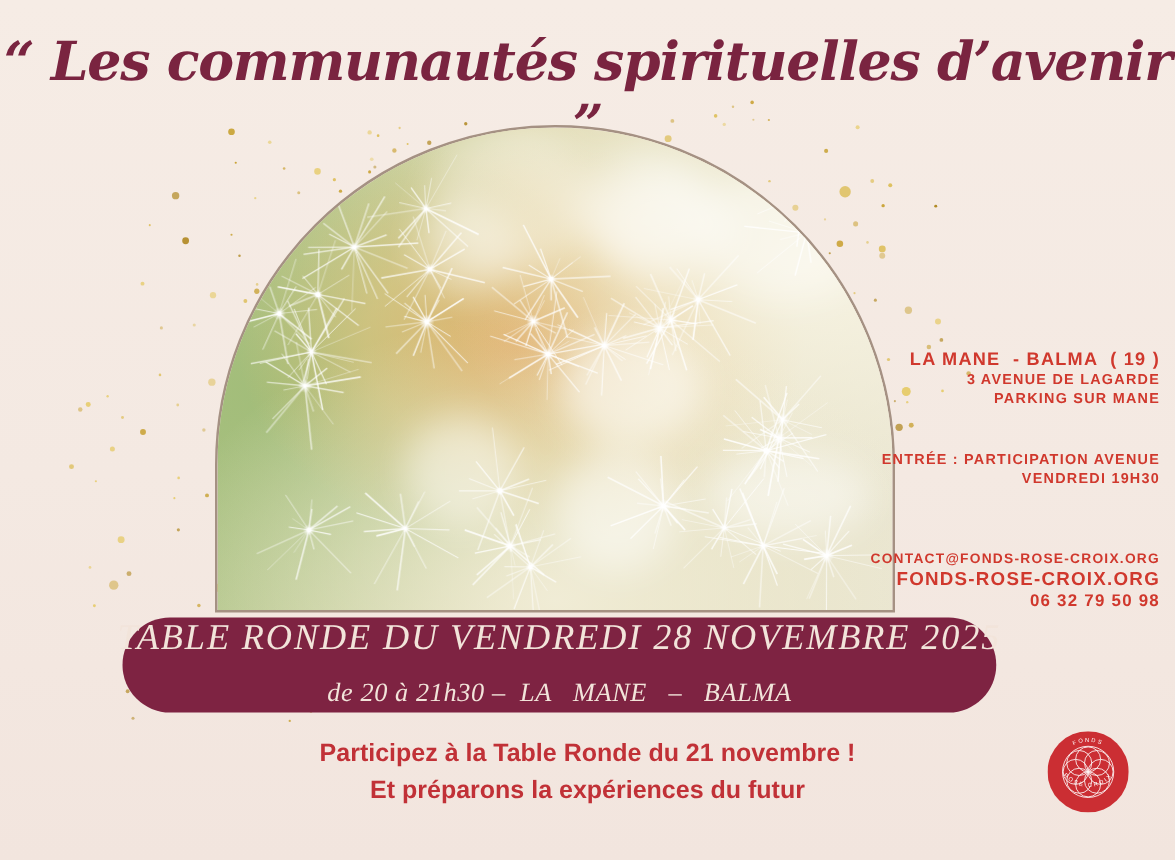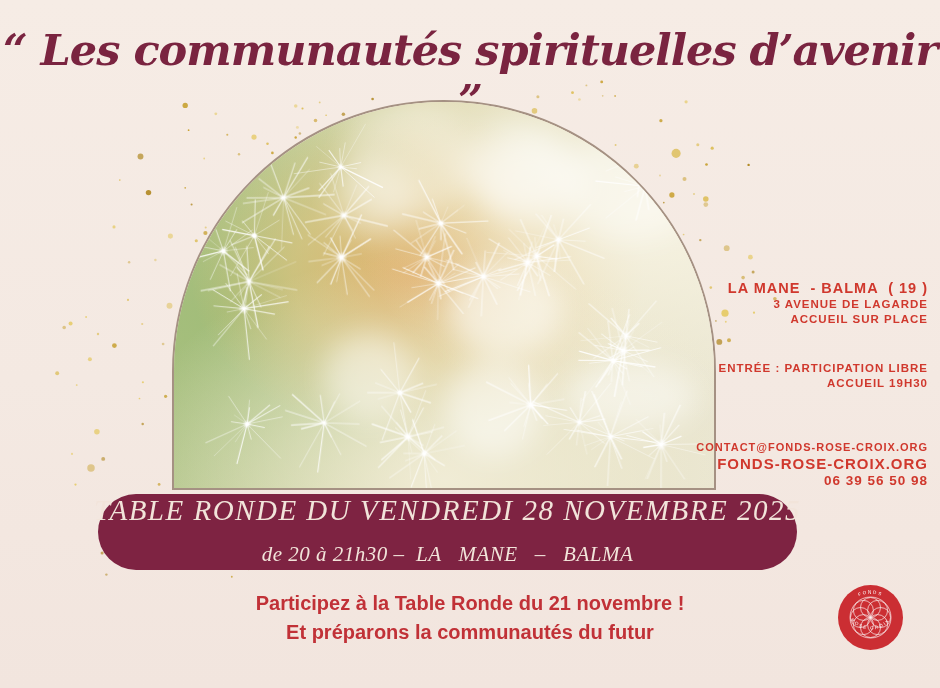--- a/index.html
+++ b/index.html
@@ -821,42 +821,42 @@
             <circle cx="75.6" cy="181.4" r="4.4" fill="url(#seedGlow)"></circle>
             <circle cx="75.6" cy="181.4" r="1.5" fill="#ffffff" opacity="0.95"></circle>
           </g>
         </g>
       </svg>
   </div>
 
   <div class="right-block loc">
     <div class="l1">LA MANE  - BALMA  ( 19 )</div>
     <div class="l2">3 AVENUE DE LAGARDE</div>
-    <div class="l2">ACCUEIL SUR PLACE</div>
+    <div class="l2">PARKING SUR MANE</div>
   </div>
 
   <div class="right-block entry">
-    <div>ENTRÉE : PARTICIPATION LIBRE</div>
-    <div>ACCUEIL 19H30</div>
+    <div>ENTRÉE : PARTICIPATION AVENUE</div>
+    <div>VENDREDI 19H30</div>
   </div>
 
   <div class="right-block contact">
     <div class="c1">CONTACT@FONDS-ROSE-CROIX.ORG</div>
     <div class="c2">FONDS-ROSE-CROIX.ORG</div>
-    <div class="c3">06 39 56 50 98</div>
+    <div class="c3">06 32 79 50 98</div>
   </div>
 
   <div class="banner">
     <div class="banner-title">TABLE RONDE DU VENDREDI 28 NOVEMBRE 2025</div>
     <div class="banner-sub">de 20 à 21h30 –  LA   MANE   –   BALMA</div>
   </div>
 
   <div class="footer-message">
     <div>Participez à la Table Ronde du 21 novembre !</div>
-    <div>Et préparons la communautés du futur</div>
+    <div>Et préparons la expériences du futur</div>
   </div>
 
   <div class="logo">
     <svg viewBox="0 0 65 65" xmlns="http://www.w3.org/2000/svg">
       <defs>
         <path id="arcTop" d="M 6.5 34.5 A 26 26 0 0 1 58.5 34.5" fill="none"></path>
         <path id="arcBot" d="M 8.5 28.5 A 26 26 0 0 0 56.5 28.5" fill="none"></path>
       </defs>
       <circle cx="32.5" cy="32.5" r="32.5" fill="#cb2e33"></circle>
       <g stroke="#ffffff" stroke-width="0.7" fill="none" opacity="0.95">

